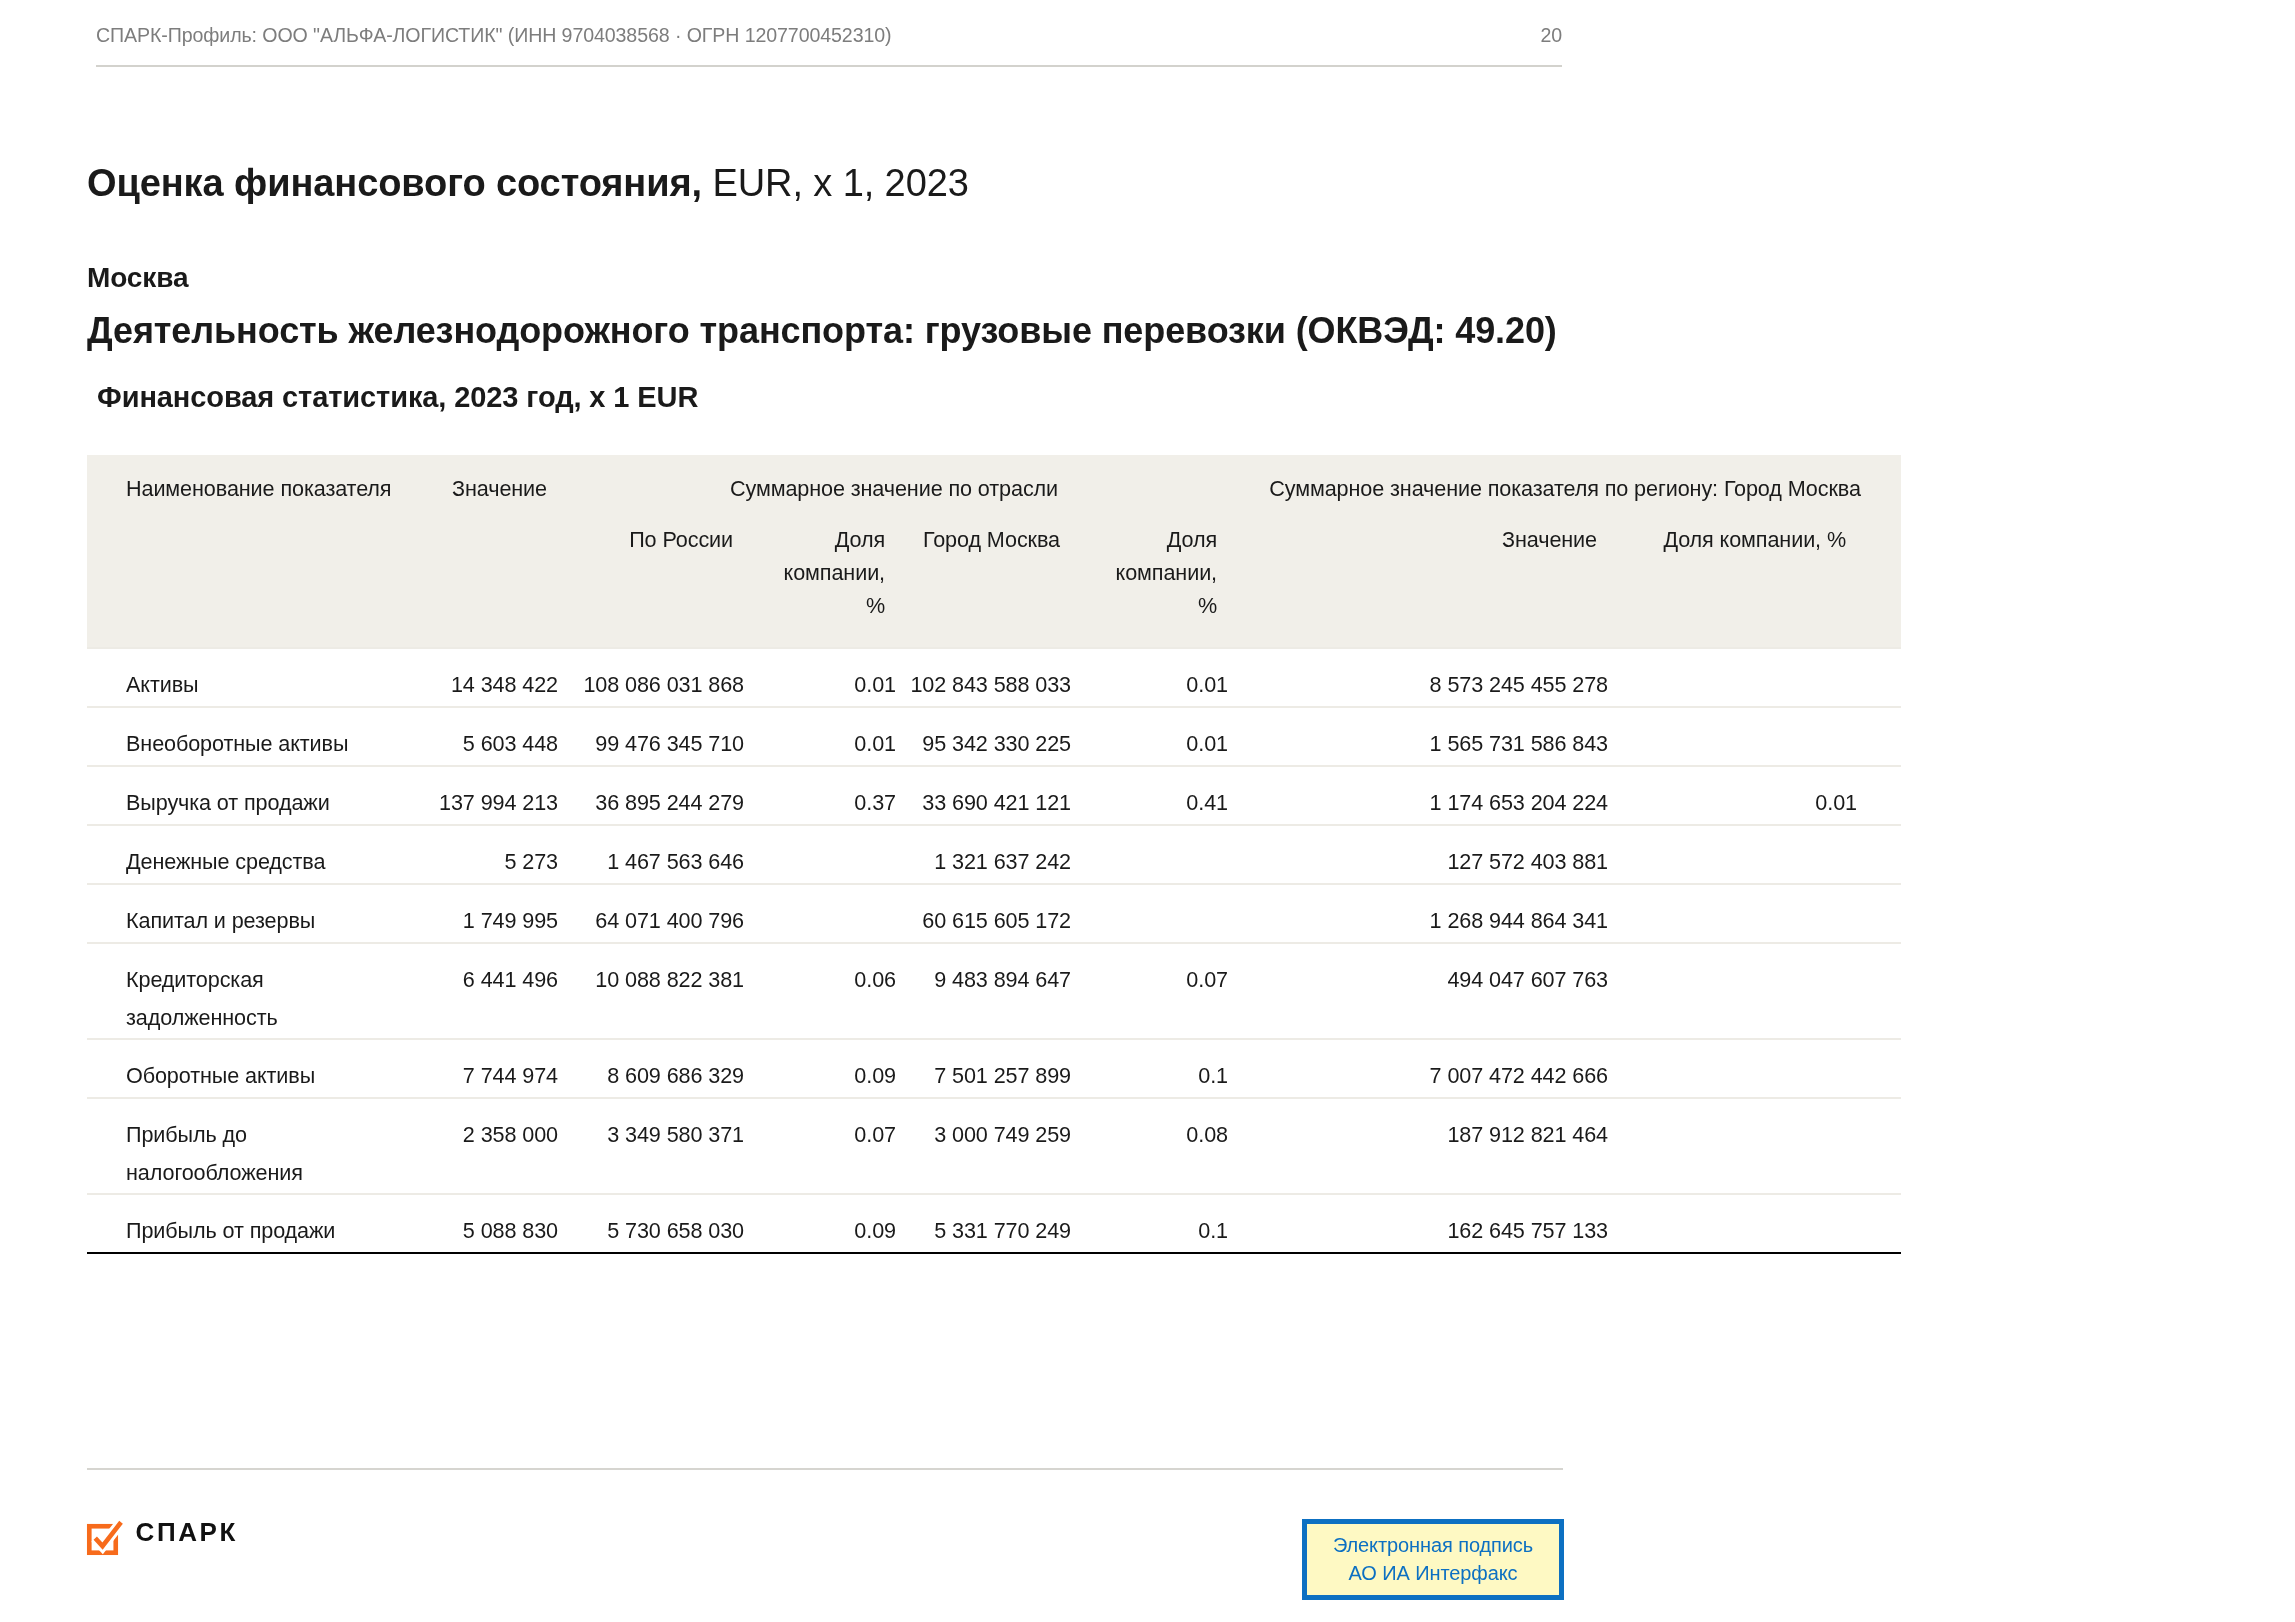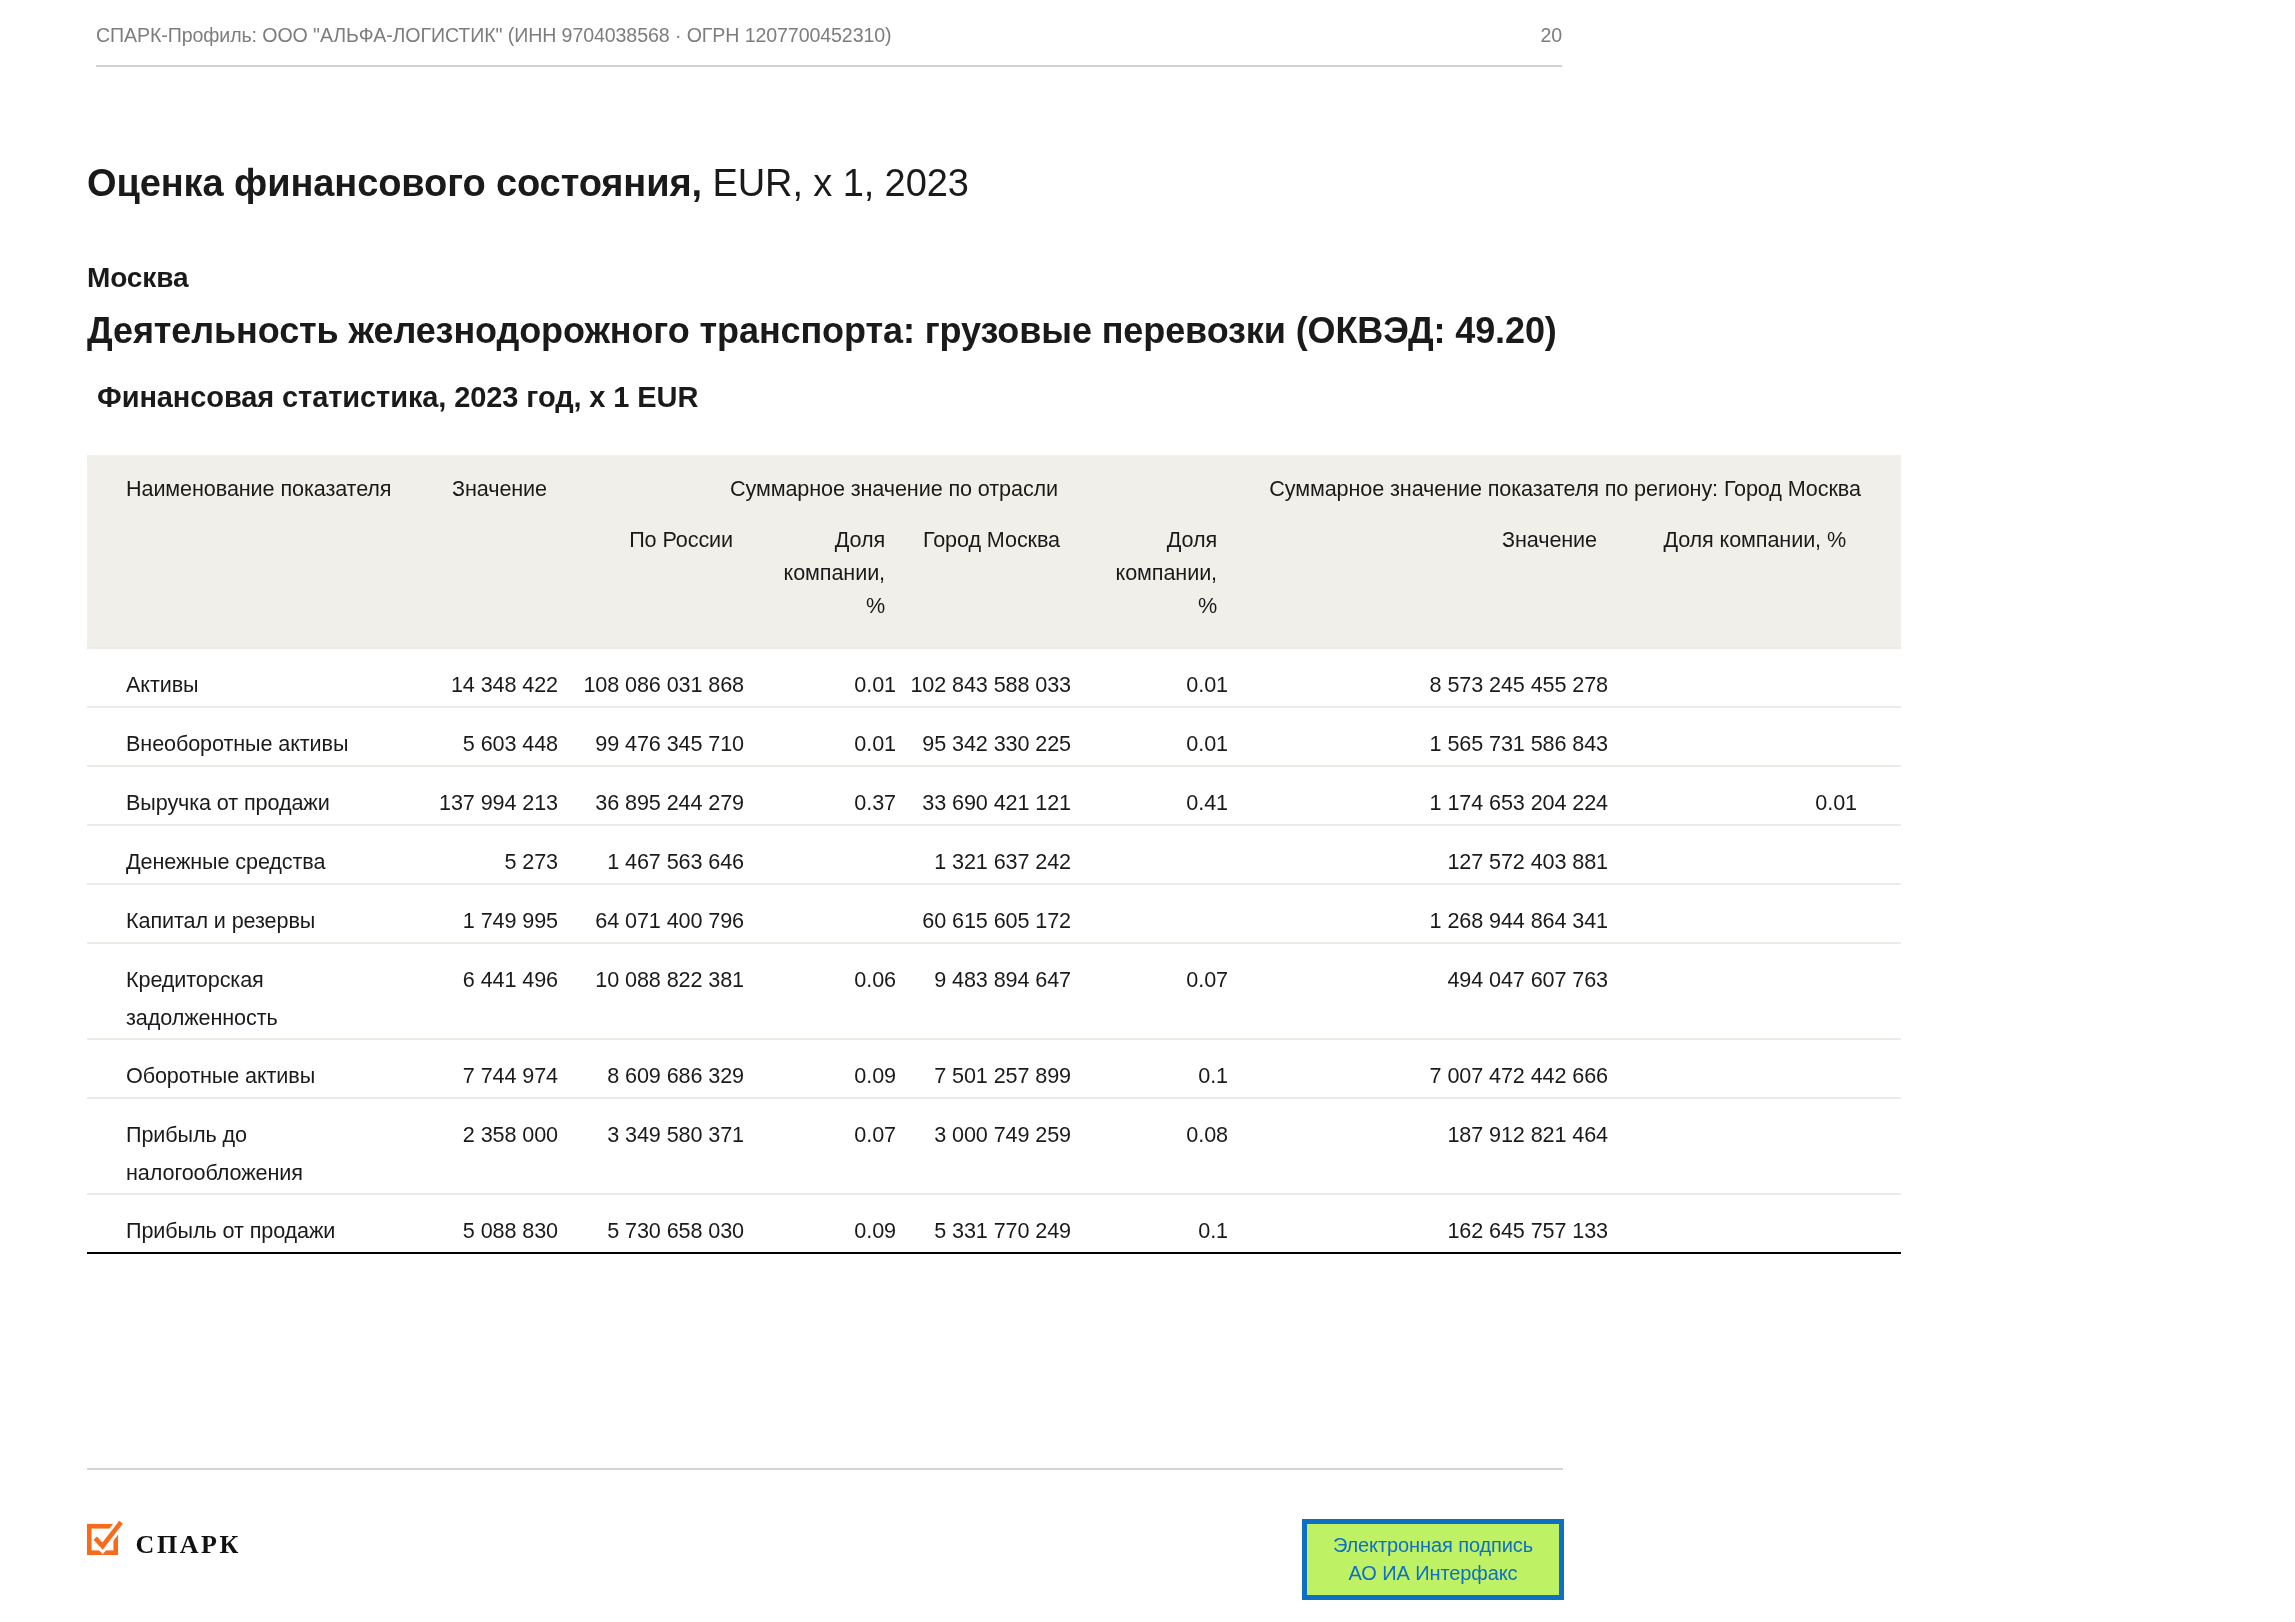--- a/index.html
+++ b/index.html
@@ -55,28 +55,28 @@
     height: 59px;
     box-sizing: border-box;
     line-height: 38px;
   }
   table.fin tbody tr:last-child td { border-bottom: 2px solid #000000; }
   td.c-name { text-align: left; padding-left: 39px; white-space: pre-line; }
   td.num { text-align: right; white-space: nowrap; }
 
   
   .footer-rule { left: 87px; top: 1468px; width: 1476px; height: 2px; background: #d6d5d0; }
-  .logo { left: 84px; top: 1517px; display: flex; align-items: flex-end; font-family: Liberation Serif, serif; }
+  .logo { left: 84px; top: 1517px; display: flex; align-items: flex-start; }
   .logo-text { font-size: 26px; font-weight: 700; letter-spacing: 2.6px; margin-left: 10.5px; color: #111111; }
   .signature-stamp {
     left: 1302px; top: 1519px; width: 262px; height: 81px;
     border: 5.2px solid #0d70c2; box-sizing: border-box;
     display: flex; flex-direction: column; justify-content: center; align-items: center;
     color: #0d70c2; font-size: 20px; line-height: 27.5px; text-align: center;
-    background: #bef264;
+    background: #fef9c3;
   }
 </style>
 </head>
 <body>
 
 <div class="abs page-header">
   <span>СПАРК-Профиль: ООО "АЛЬФА-ЛОГИСТИК" (ИНН 9704038568 · ОГРН 1207700452310)</span>
   <span>20</span>
 </div>
 <div class="abs header-rule"></div>

